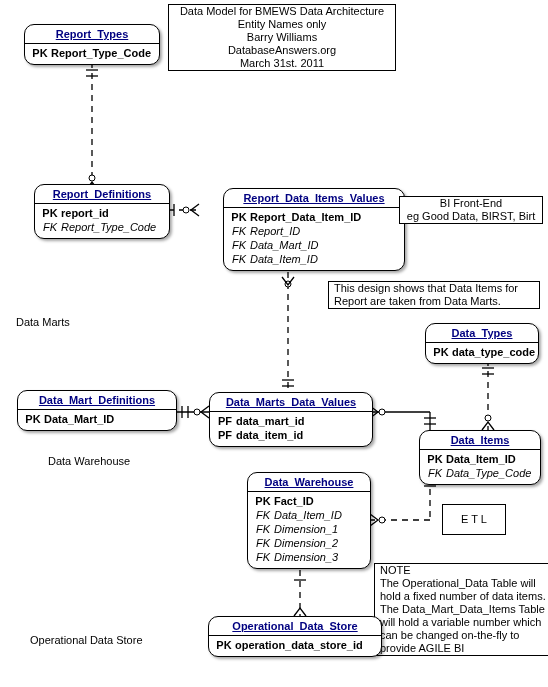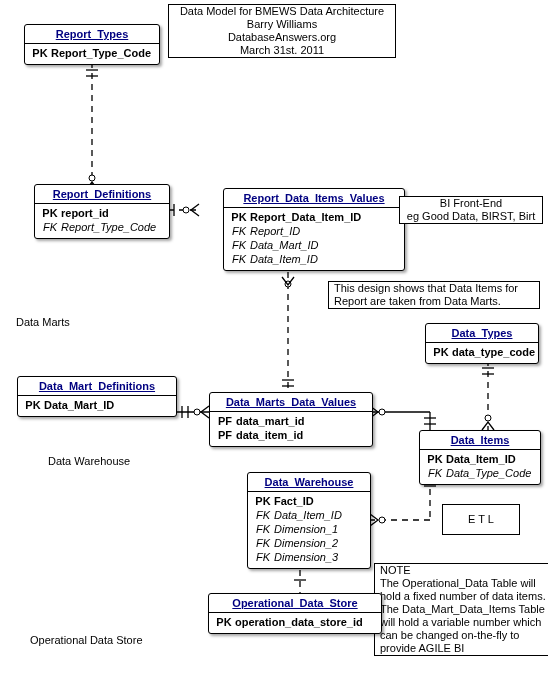--- a/index.html
+++ b/index.html
@@ -13,21 +13,21 @@
     overflow: hidden;
   }
   .canvas {
     position: relative;
     width: 548px;
     height: 687px;
   }
   .entity {
     position: absolute;
     border: 1.5px solid #000;
-    border-radius: 3px;
+    border-radius: 10px;
     background: #fff;
     box-shadow: 2px 2px 3px rgba(0,0,0,0.35);
     font-size: 11px;
   }
   .entity .title {
     color: #000080;
     font-weight: bold;
     text-align: center;
     padding: 3px 6px 3px 6px;
     text-decoration: underline;
@@ -119,20 +119,21 @@
     <path d="M370 514 L378 520 L370 526"></path>
     <circle cx="382" cy="520" r="3" fill="#fff" stroke="#000"></circle>
 
     <line class="dashed" x1="300" y1="570" x2="300" y2="616"></line>
     <path d="M294 616 L300 608 L306 616"></path>
     <line x1="294" y1="580" x2="306" y2="580"></line>
   </svg>
 
   <div class="textbox" style="left:168px; top:4px; width:216px; text-align:center;">
     <div>Data Model for BMEWS Data Architecture</div>
+    <div>Entity Names only</div>
     <div>Barry Williams</div>
     <div>DatabaseAnswers.org</div>
     <div>March 31st. 2011</div>
   </div>
 
   <div class="entity" style="left:24px; top:24px; width:134px;">
     <div class="title">Report_Types</div>
     <div class="body">
       <div class="row"><span class="key">PK</span><span class="attr">Report_Type_Code</span></div>
     </div>
@@ -167,21 +168,21 @@
 
   <div class="label" style="left:16px; top:316px;">Data Marts</div>
 
   <div class="entity" style="left:425px; top:323px; width:112px;">
     <div class="title">Data_Types</div>
     <div class="body">
       <div class="row"><span class="key">PK</span><span class="attr">data_type_code</span></div>
     </div>
   </div>
 
-  <div class="entity" style="left:17px; top:376px; width:158px;">
+  <div class="entity" style="left:17px; top:390px; width:158px;">
     <div class="title">Data_Mart_Definitions</div>
     <div class="body">
       <div class="row"><span class="key">PK</span><span class="attr">Data_Mart_ID</span></div>
     </div>
   </div>
 
   <div class="entity" style="left:209px; top:392px; width:162px;">
     <div class="title">Data_Marts_Data_Values</div>
     <div class="body">
       <div class="row"><span class="key">PF</span><span class="attr">data_mart_id</span></div>
@@ -203,31 +204,31 @@
     <div class="title">Data_Warehouse</div>
     <div class="body">
       <div class="row"><span class="key">PK</span><span class="attr">Fact_ID</span></div>
       <div class="row"><span class="key fk">FK</span><span class="attr fk">Data_Item_ID</span></div>
       <div class="row"><span class="key fk">FK</span><span class="attr fk">Dimension_1</span></div>
       <div class="row"><span class="key fk">FK</span><span class="attr fk">Dimension_2</span></div>
       <div class="row"><span class="key fk">FK</span><span class="attr fk">Dimension_3</span></div>
     </div>
   </div>
 
-  <div class="textbox" style="left:442px; top:504px; width:40px; text-align:center; padding:8px 18px;">
+  <div class="textbox" style="left:442px; top:504px; width:40px; text-align:center; padding:8px 11px;">
     <span>E T L</span>
   </div>
 
   <div class="label" style="left:30px; top:606px;margin-top:28px;">Operational Data Store</div>
 
   <div class="textbox" style="left:374px; top:563px; width:166px;">
     <div>NOTE</div>
     <div>The Operational_Data Table will hold a fixed number of data items. The Data_Mart_Data_Items Table will hold a variable number which can be changed on-the-fly to provide AGILE BI</div>
   </div>
 
-  <div class="entity" style="left:208px; top:593px; width:172px;">
+  <div class="entity" style="left:208px; top:616px; width:172px;">
     <div class="title">Operational_Data_Store</div>
     <div class="body">
       <div class="row"><span class="key">PK</span><span class="attr">operation_data_store_id</span></div>
     </div>
   </div>
 
 </div>
 
 </body></html>

